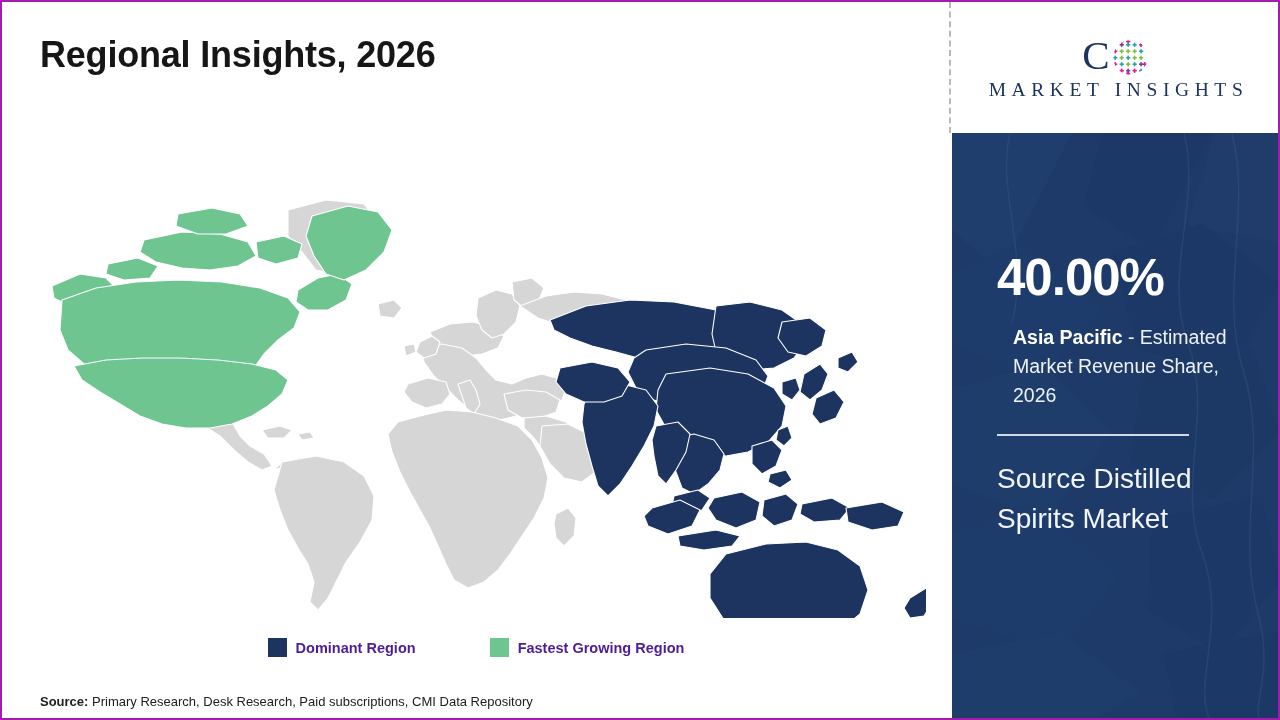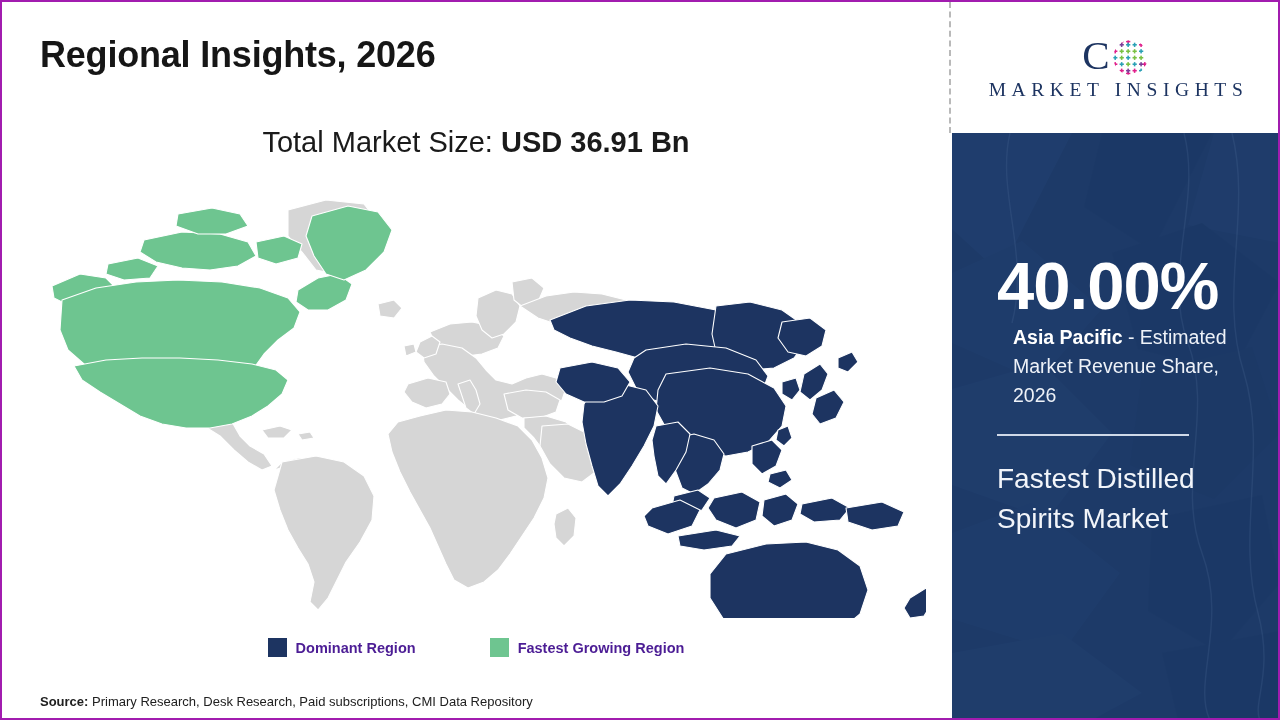--- a/index.html
+++ b/index.html
@@ -149,21 +149,21 @@
   }
   #side-panel-texture { position: absolute; inset: 0; }
   #side-panel-content {
     position: absolute;
     left: 45px; top: 0;
     width: 250px; height: 100%;
   }
   #share-percent {
     position: absolute;
     left: 0; top: 119px;
-    font-size: 67px;
+    font-size: 51px;
     font-weight: bold;
     color: #ffffff;
     letter-spacing: -1px;
     line-height: 1;
     white-space: nowrap;
   }
   #share-desc {
     position: absolute;
     left: 16px; top: 190px;
     width: 238px;
@@ -190,23 +190,20 @@
 </style>
 </head>
 <body>
 
 <div id="root">
 
   <div id="left-panel">
 
     <div id="page-title">Regional Insights, 2026</div>
 
-    <div id="market-size-line">
-      <span class="msz-label">Total Market Size: </span><span class="msz-value">USD 36.91 Bn</span>
-    </div>
 
     <div id="map-wrap">
       <svg id="world-map" viewBox="0 0 900 440" xmlns="http://www.w3.org/2000/svg">
         <g stroke="#ffffff" stroke-width="1.1" stroke-linejoin="round">
 
           <g fill="#d6d6d6">
 
             <path d="M262 32 L300 22 L338 26 L352 44 L345 66 L330 84 L310 96 L290 92 L276 74 L262 58 Z"></path>
 
             <path d="M148 222 L178 218 L196 228 L206 244 L214 258 L224 268 L238 276 L246 288 L236 292 L222 284 L208 272 L194 258 L178 248 L160 238 L148 230 Z"></path>
@@ -444,17 +441,17 @@
         <path d="M58 0 C44 60 78 120 60 190"></path>
       </g>
     </svg>
 
     <div id="side-panel-content">
       <div id="share-percent">40.00%</div>
       <div id="share-desc">
         <span class="region-name">Asia Pacific</span><span> - Estimated Market Revenue Share, 2026</span>
       </div>
       <div id="panel-rule"></div>
-      <div id="market-name">Fastest Distilled Spirits Market</div>
+      <div id="market-name">Source Distilled Spirits Market</div>
     </div>
   </div>
 
 </div>
 
 </body></html>

